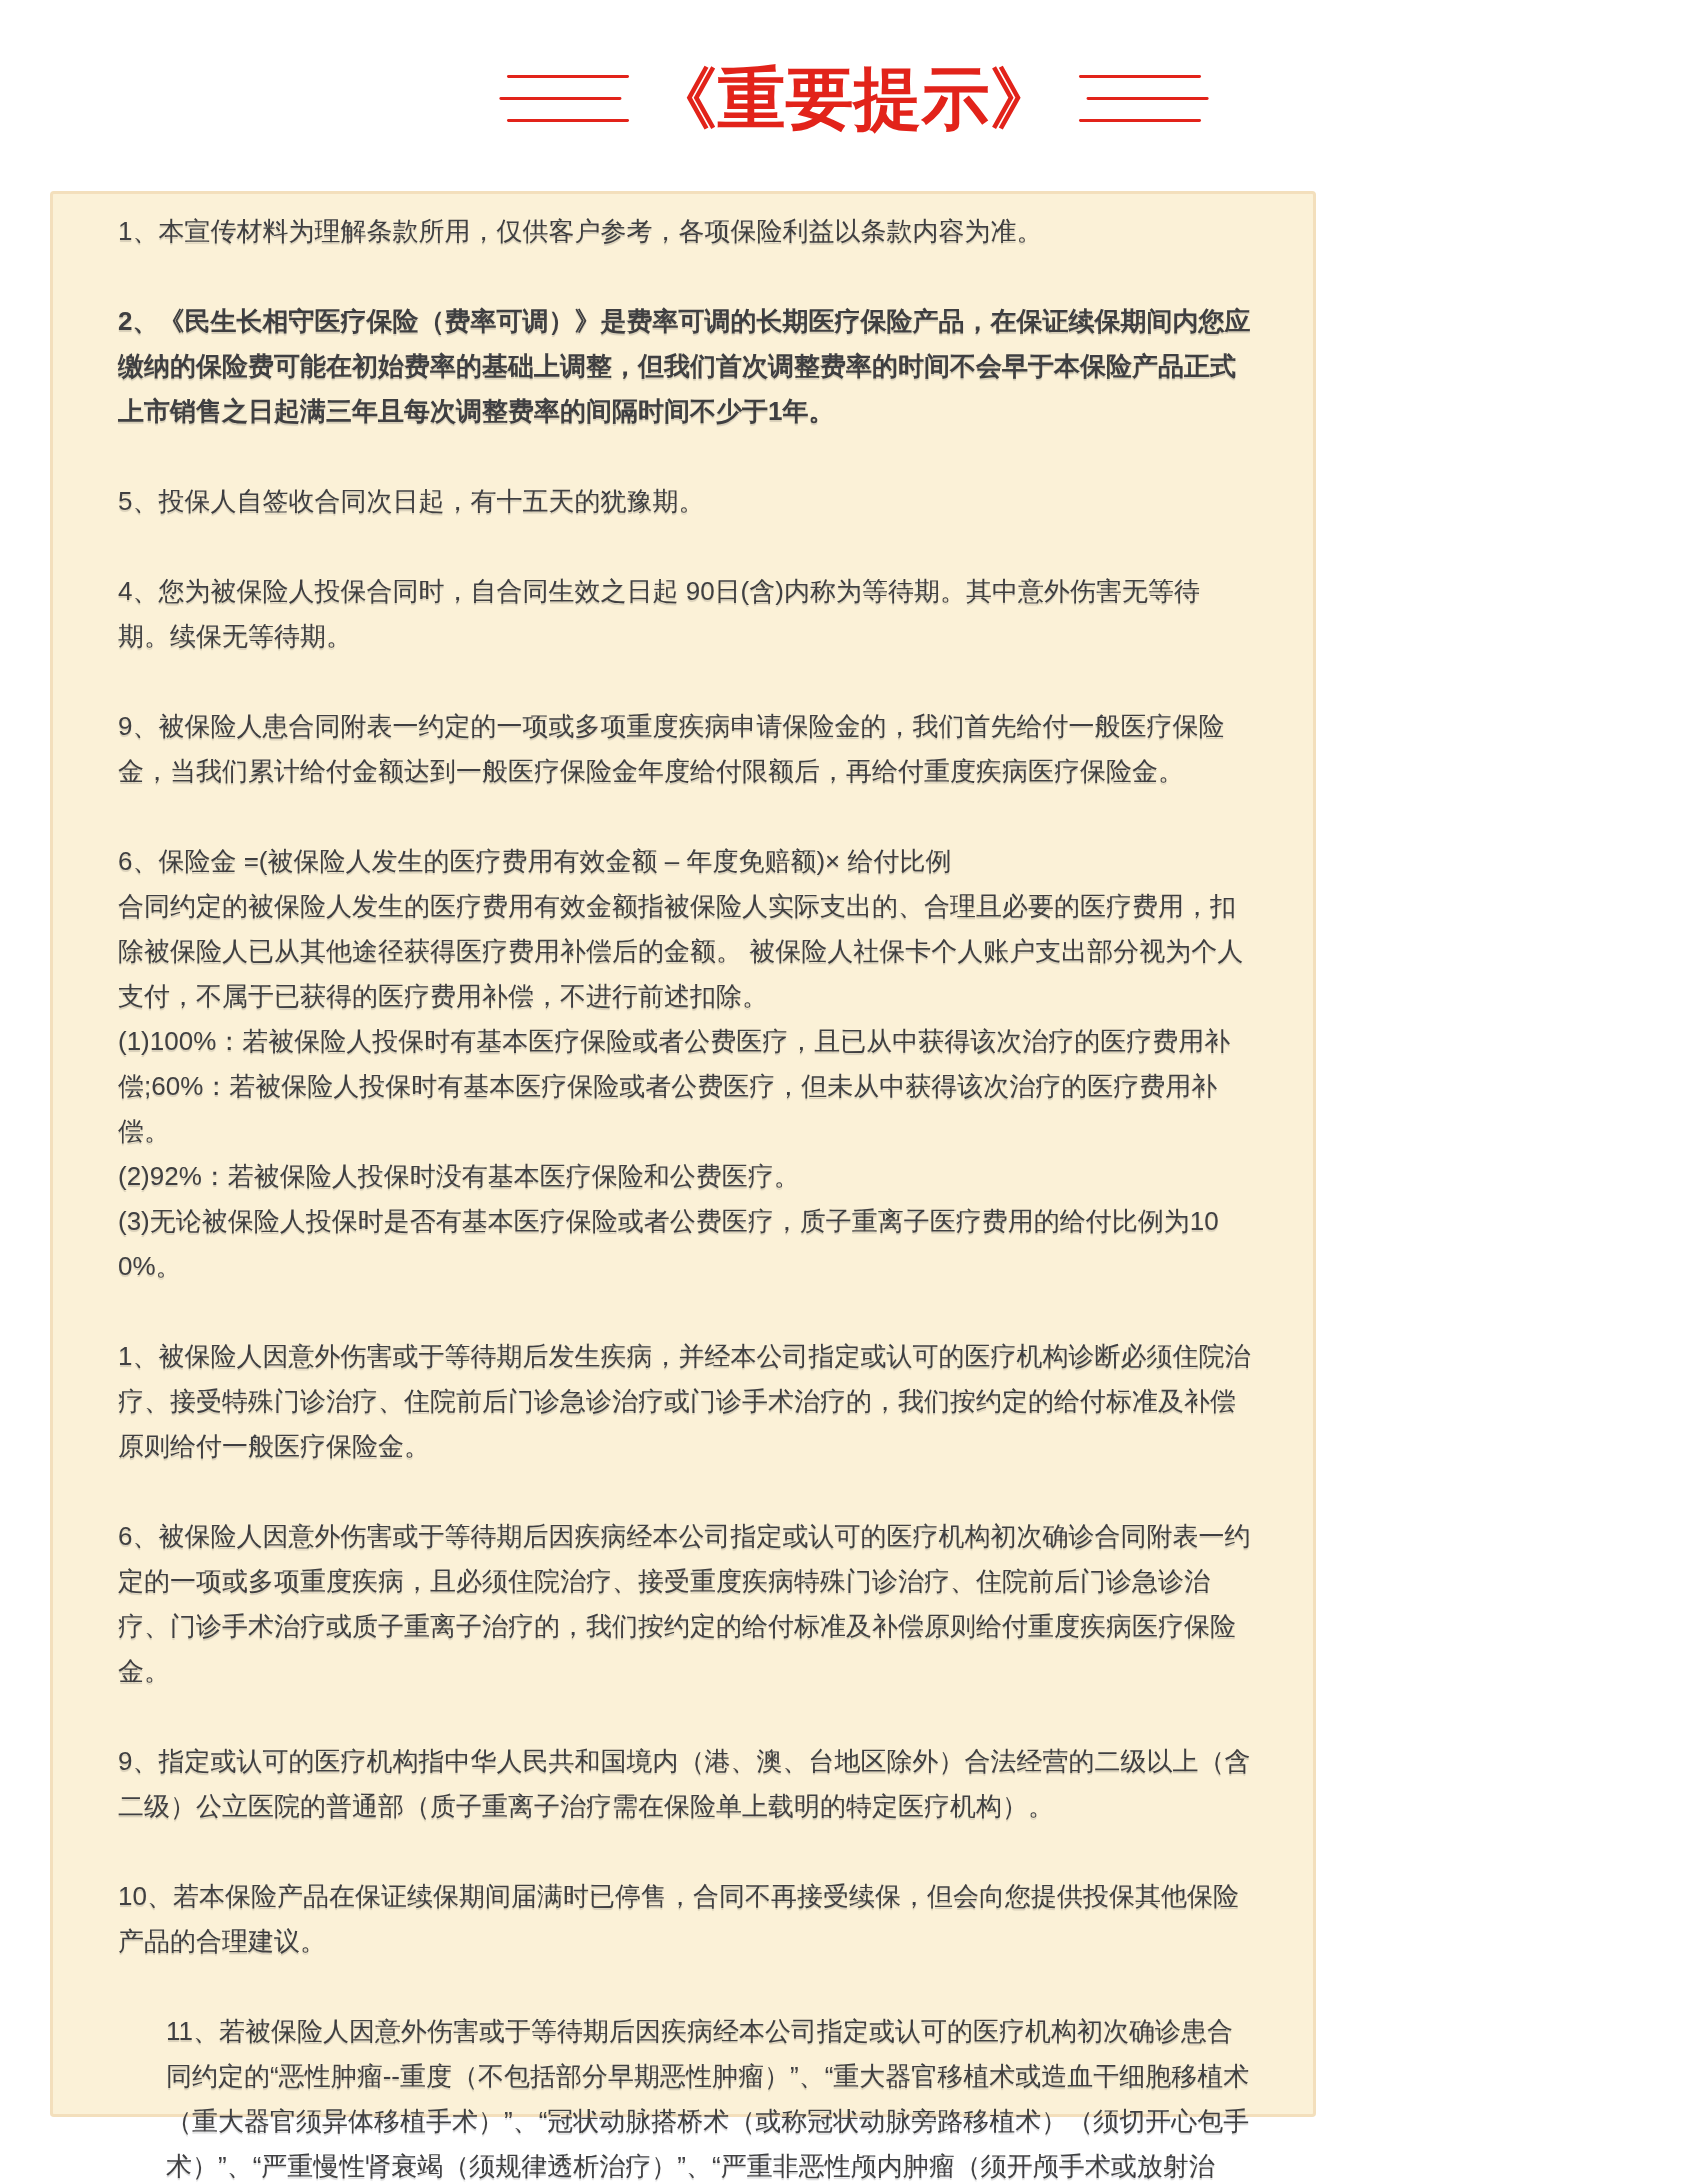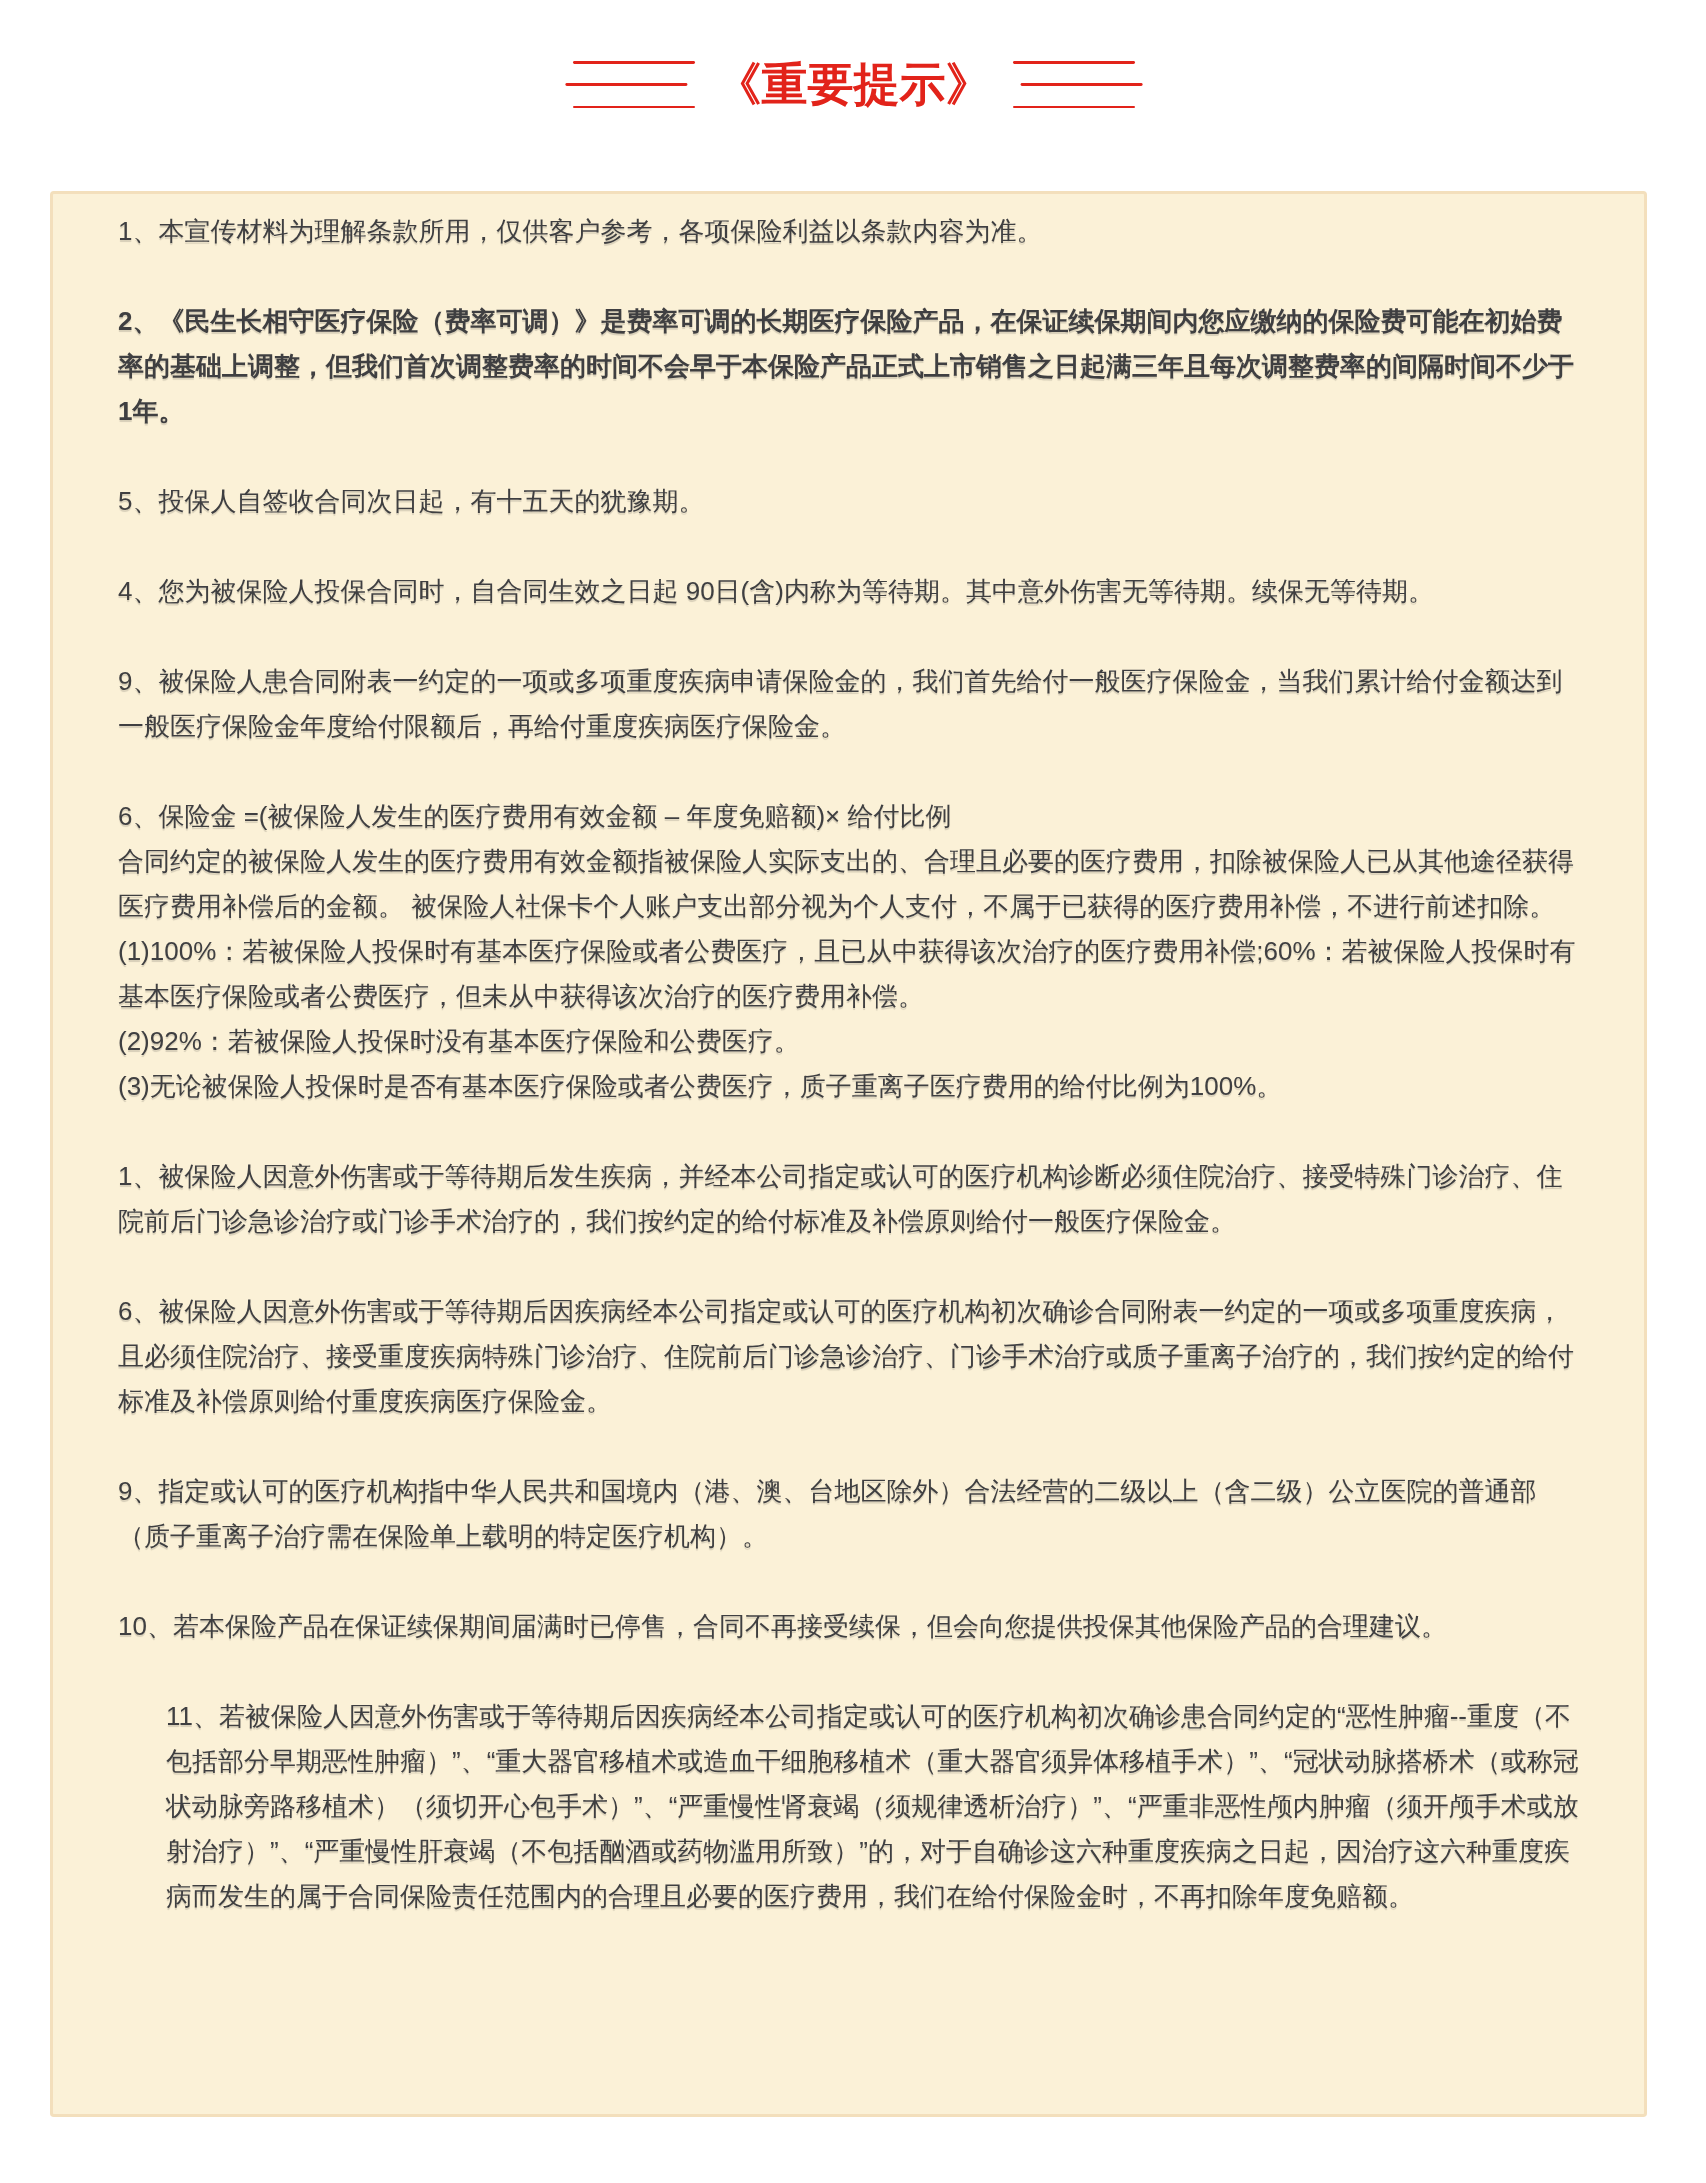--- a/index.html
+++ b/index.html
@@ -18,21 +18,21 @@
     top: 56px;
     left: 0;
     width: 100%;
     display: flex;
     justify-content: center;
     align-items: center;
     gap: 21px;
   }
   .title {
     margin: 0;
-    font-size: 46px;
+    font-size: 68px;
     font-weight: 700;
     letter-spacing: 0px;
     color: #e2231a;
     line-height: 1.25;
     white-space: nowrap;
   }
   .deco {
     display: flex;
     flex-direction: column;
     gap: 19.4px;
@@ -44,21 +44,21 @@
     background: #e2231a;
     border-radius: 1.4px;
   }
   .deco-left .l2  { transform: translateX(-7.6px); }
   .deco-right .l2 { transform: translateX(7.6px); }
   
   .panel {
     position: absolute;
     left: 50px;
     top: 191px;
-    width: 1597px;
+    width: 1266px;
     height: 1926px;
     box-sizing: border-box;
     background: #fbf1d7;
     border: 3.8px solid #f3dfbc;
     border-radius: 3.8px;
     padding: 15px 62px 19px 65px;
   }
   .paras { width: 100%; }
   .para {
     margin: 0 0 45px 0;

